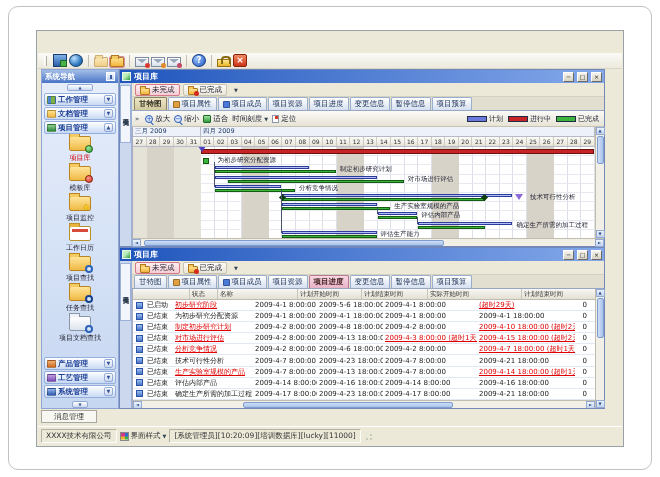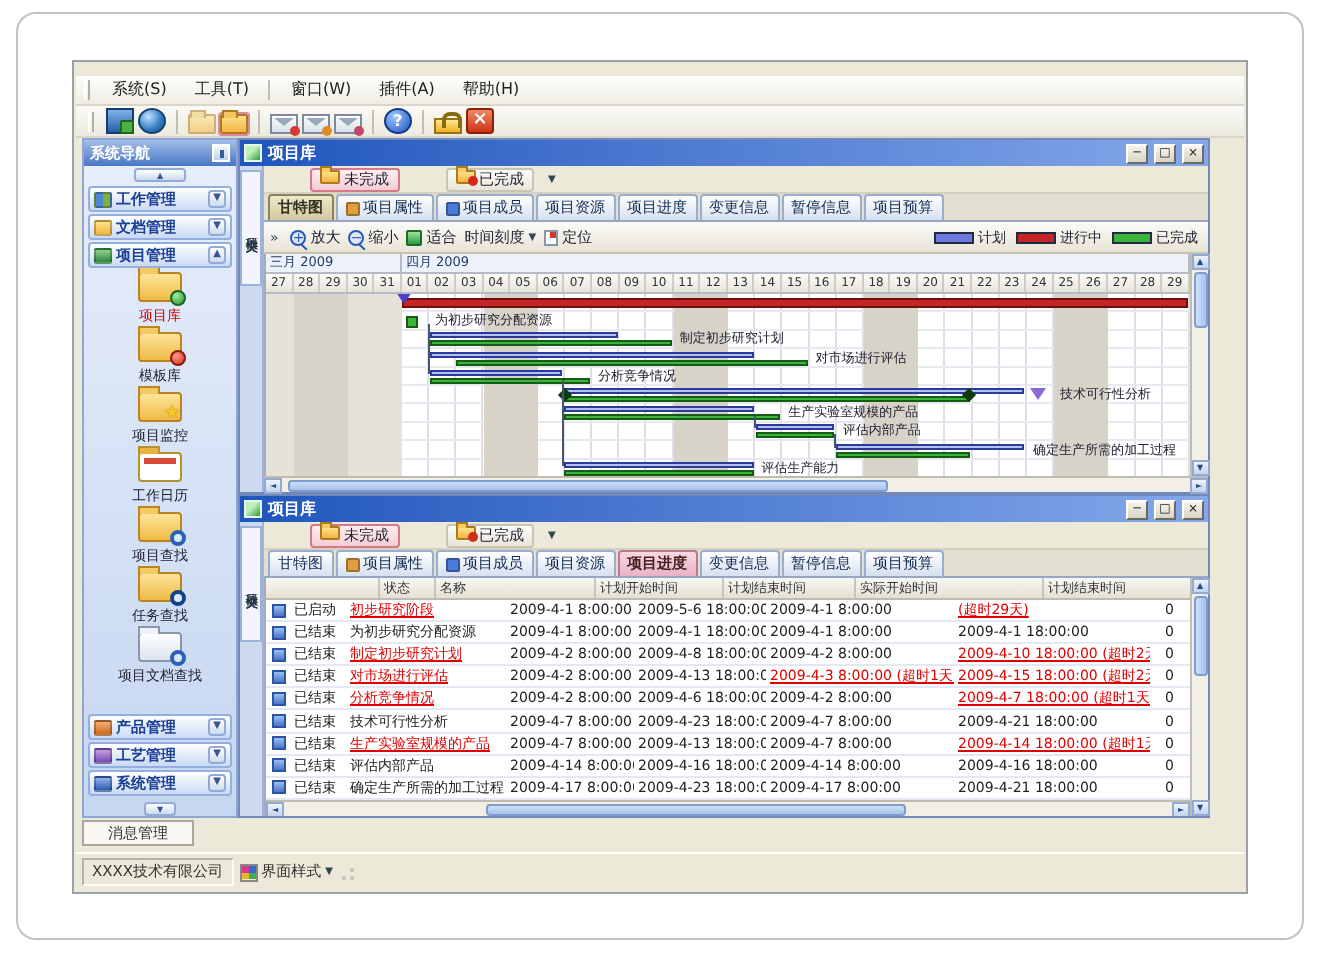--- a/index.html
+++ b/index.html
@@ -115,22 +115,22 @@
   .mdi-title-text { flex:1; color:#fff; font-size:8px; font-weight:bold; line-height:12px; }
   .win-btn { width:11px; height:10px; flex:none; background:linear-gradient(#f6f4ec,#d8d4c4); border:1px solid; border-color:#fff #6a6a6a #6a6a6a #fff;
     font-size:6px; line-height:8px; text-align:center; color:#222; }
   .mdi-body { flex:1; display:flex; min-height:0; }
   .vstrip { width:12px; flex:none; background:#ccd8ee; border-right:1px solid #9db2d8; position:relative; }
   .vtab { position:absolute; left:0; top:2px; width:11px; height:58px; background:#f2f5fb; border:1px solid #9db2d8;
     writing-mode:vertical-rl; text-orientation:upright; font-size:6.5px; color:#234; display:flex; align-items:center; justify-content:center; }
   .panel-content { flex:1; min-width:0; display:flex; flex-direction:column; background:#ece9d8; }
 
   .filter-row { height:14px; flex:none; display:flex; align-items:center; gap:3px; padding:0 3px; border-bottom:1px solid #d5d1c1; }
-  .filter-btn { height:12px; display:flex; align-items:flex-start; gap:2px; padding:0 4px; font-size:7.5px; color:#223;
-    border:1px solid #c8c4b4; border-radius:2px; background:linear-gradient(#fdfcf8,#e8e5d8);margin-left:20px; }
+  .filter-btn { height:12px; display:flex; align-items:flex-end; gap:2px; padding:0 4px; font-size:7.5px; color:#223;
+    border:1px solid #c8c4b4; border-radius:2px; background:linear-gradient(#fdfcf8,#e8e5d8); }
   .filter-btn.active { border-color:#d4788a; background:linear-gradient(#fdeef0,#f4ccd4); }
   .f-ico { width:10px; height:7px; position:relative; background:linear-gradient(#ffe18e,#f2b53e); border:1px solid #b0791c; border-radius:1px; flex:none; }
   .f-ico::before { content:""; position:absolute; left:-1px; top:-3px; width:4px; height:2px; background:#f4ca62; border:1px solid #b0791c; border-bottom:none; }
   .f-ico.done::after { content:""; position:absolute; right:-2px; bottom:-2px; width:5px; height:5px; background:#d42a1a; border-radius:50%; }
   .filter-overflow { margin-left:4px; font-size:5px; color:#345; }
 
   .tab-row { height:14px; flex:none; display:flex; align-items:flex-end; gap:1px; padding:0 2px; background:#e2dfd0; border-bottom:1px solid #97a6c2; }
   .tab { height:13px; display:flex; align-items:center; gap:2px; padding:4px 4px; font-size:7.5px; color:#122a52; white-space:nowrap;
     background:linear-gradient(#ffffff,#d6e0f0); border:1px solid #98aecc; border-bottom:none; border-radius:2px 2px 0 0; }
   .tab.active-tan { background:linear-gradient(#efe7ca,#d3c99e); border-color:#8a845e; font-weight:bold; color:#332; }
@@ -191,29 +191,20 @@
   .td.num { justify-content:flex-end; }
   .red { color:#e00000;text-decoration:underline; }
   .row-ico { width:7px; height:7px; margin:auto; background:linear-gradient(#9cc0f0,#4a74c8); border:1px solid #2a54a8; }
 </style>
 </head>
 <body>
 
 <div class="screen-frame"></div>
 
 <div class="window">
-  <div class="menubar">
-    <div class="menu-grip"></div>
-  <div class="menu-item">系统(S)</div>
-      <div class="menu-item">工具(T)</div>
-      <div class="menu-sep"></div>
-      <div class="menu-item">窗口(W)</div>
-      <div class="menu-item">插件(A)</div>
-      <div class="menu-item">帮助(H)</div>
-    </div>
   <div class="toolbar">
     <div class="menu-grip"></div>
   <div class="tb-ico ti-desktop"></div>
       <div class="tb-ico ti-globe"></div>
       <div class="tb-sep"></div>
       <div class="tb-ico ti-folder-pale"></div>
       <div class="tb-ico ti-folder tb-hl"></div>
       <div class="tb-sep"></div>
       <div class="tb-ico ti-mail mail-red"></div>
       <div class="tb-ico ti-mail mail-orange"></div>
@@ -720,15 +711,16 @@
 
   <div class="msg-tab">消息管理</div>
 
   <div class="statusbar">
     <div class="st-panel">XXXX技术有限公司</div>
     <div class="style-chip">
       <span class="style-ico"></span>
       <span>界面样式</span>
       <span class="chev">▼</span>
     </div>
+    <div class="st-panel">[系统管理员][10:20:09][培训数据库][lucky][11000]</div>
     <div class="resize-grip"></div>
   </div>
 </div>
 
 </body></html>

